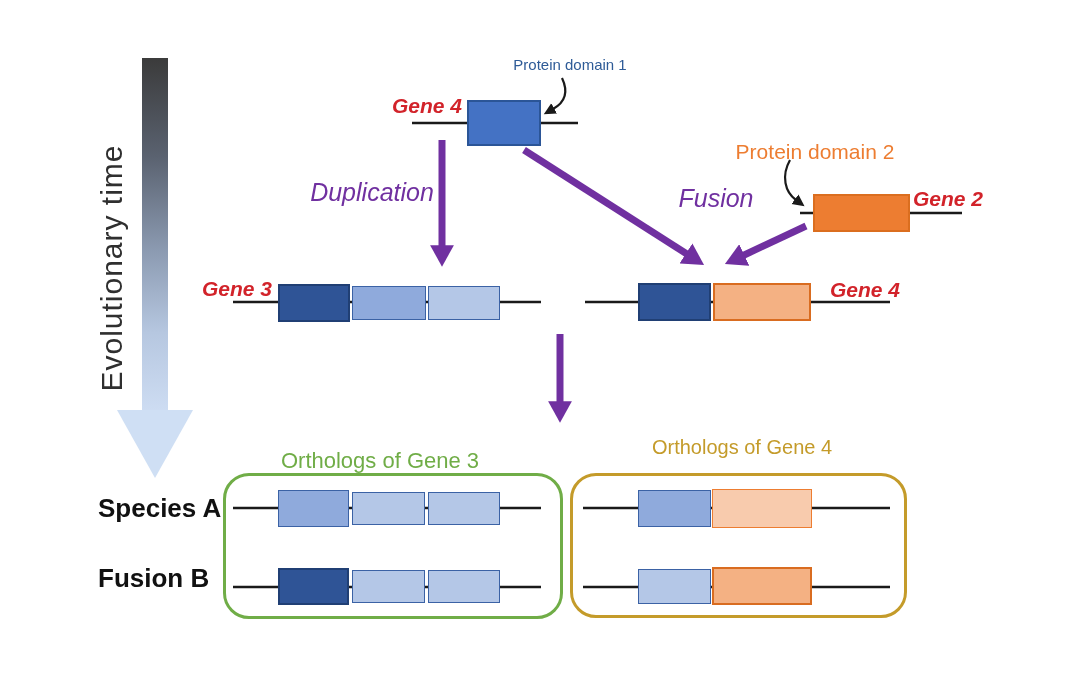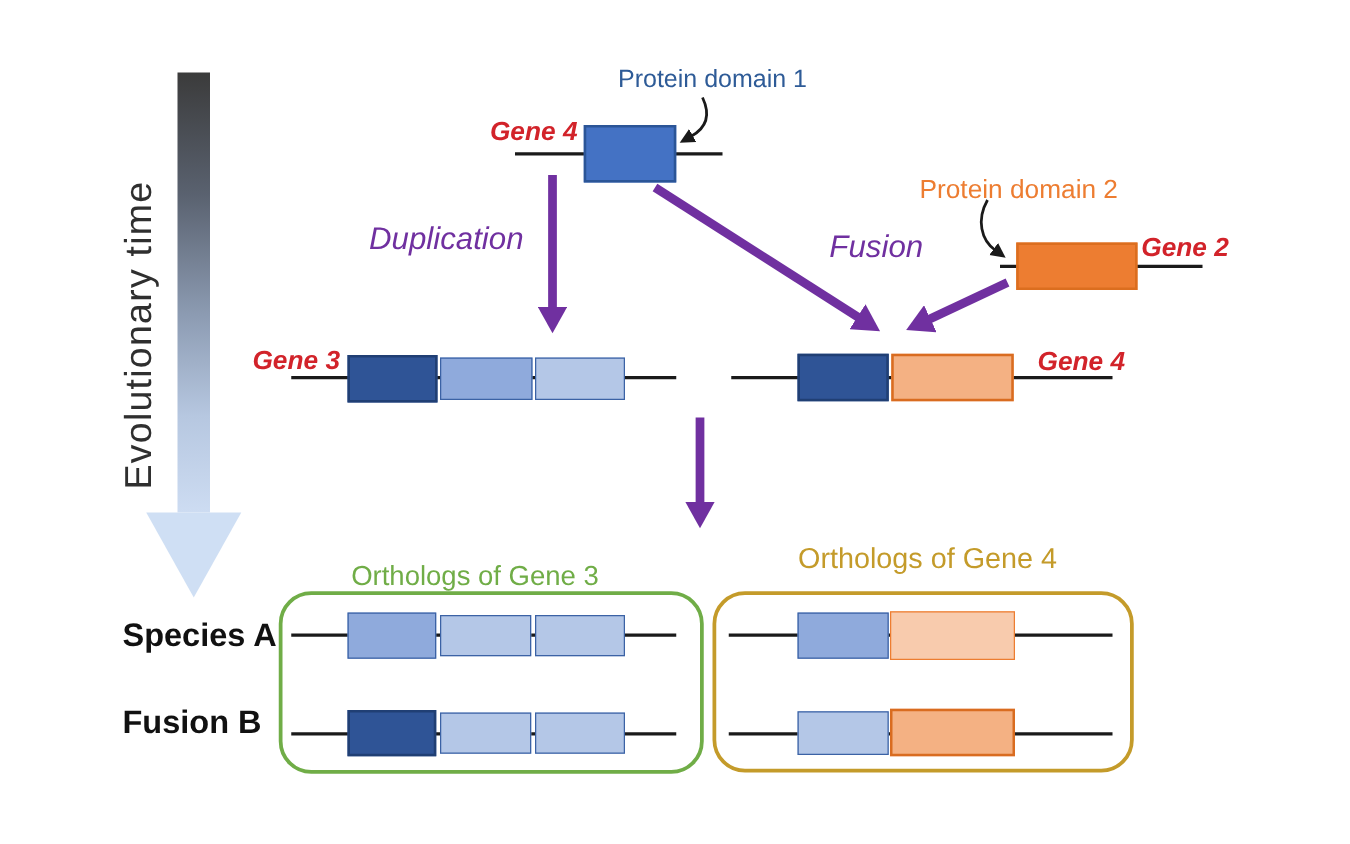--- a/index.html
+++ b/index.html
@@ -21,25 +21,25 @@
   .dom.mid{background:var(--c-mid_blue);border-color:#3B62A5;border-width:1.5px;}
   .dom.light{background:var(--c-light_blue);border-color:#3B62A5;border-width:1.5px;}
   .dom.orangeful{background:var(--c-orange);border-color:#DB6E1F;}
   .dom.midorange{background:var(--c-mid_orange);border-color:#D96C20;}
   .dom.lightorange{background:var(--c-light_orange);border-color:#ED7D31;border-width:1.5px;}
   .lbl{position:absolute;z-index:3;white-space:nowrap;}
   .center{transform:translate(-50%,-50%);}
   .rightedge{transform:translate(-100%,-50%);}
   .leftedge{transform:translate(0,-50%);text-align:right;}
   .gene-label{font-size:21px;font-style:italic;font-weight:bold;color:var(--c-gene_label_red);}
-  .process-label{font-size:25px;font-style:italic;font-weight:500;color:var(--c-purple);}
-  .domain1-label{font-size:20px;color:var(--c-domain1_text_blue);}
+  .process-label{font-size:25px;font-style:italic;font-weight:500;color:var(--c-purple);margin-left:15px;}
+  .domain1-label{font-size:15px;color:var(--c-domain1_text_blue);}
   .domain2-label{font-size:21px;color:var(--c-orange);}
   .ortho3-label{font-size:22px;color:var(--c-green);}
-  .ortho4-label{font-size:23px;color:var(--c-gold);}
+  .ortho4-label{font-size:20px;color:var(--c-gold);}
   .species-label{font-size:26px;font-weight:bold;color:#111111;}
   .time-label{
     font-size:30px;color:#2F2F2F;letter-spacing:1px;
     transform:translate(-50%,-50%) rotate(-90deg);
   }
   .time-shaft{
     position:absolute;left:142px;top:58px;width:26px;height:352px;z-index:1;
     background:linear-gradient(to bottom,#3B3B3B 0%,#5A6270 28%,#8C9BB2 55%,#B6C7E0 78%,#CDDCF2 100%);
   }
   .time-head{

